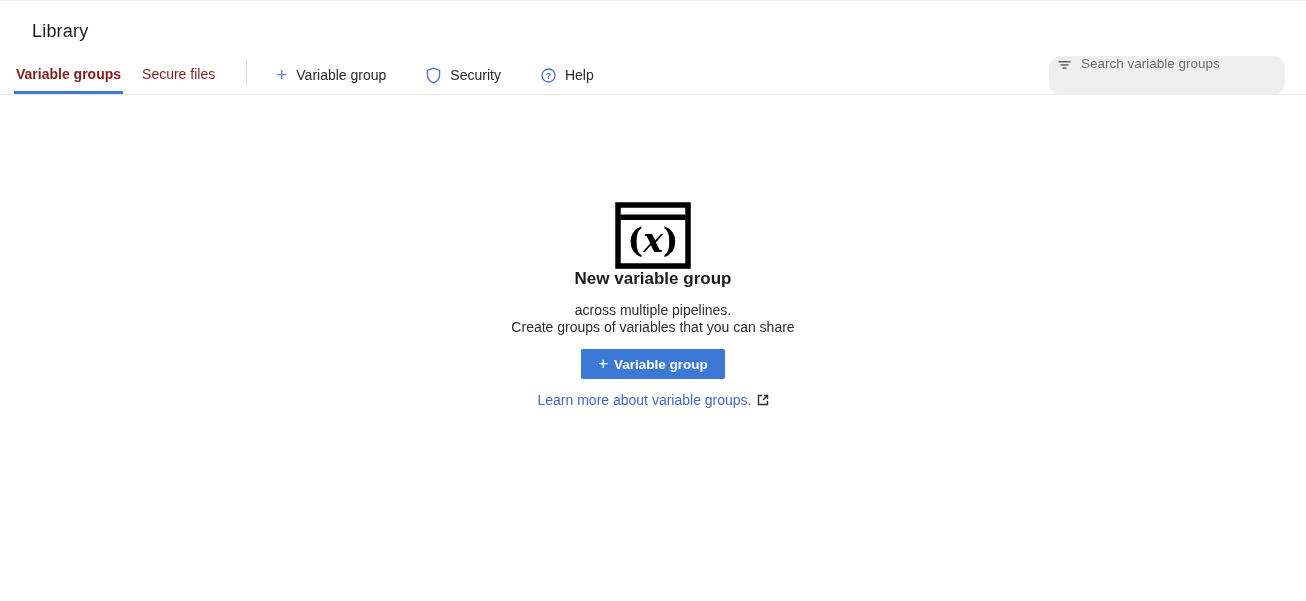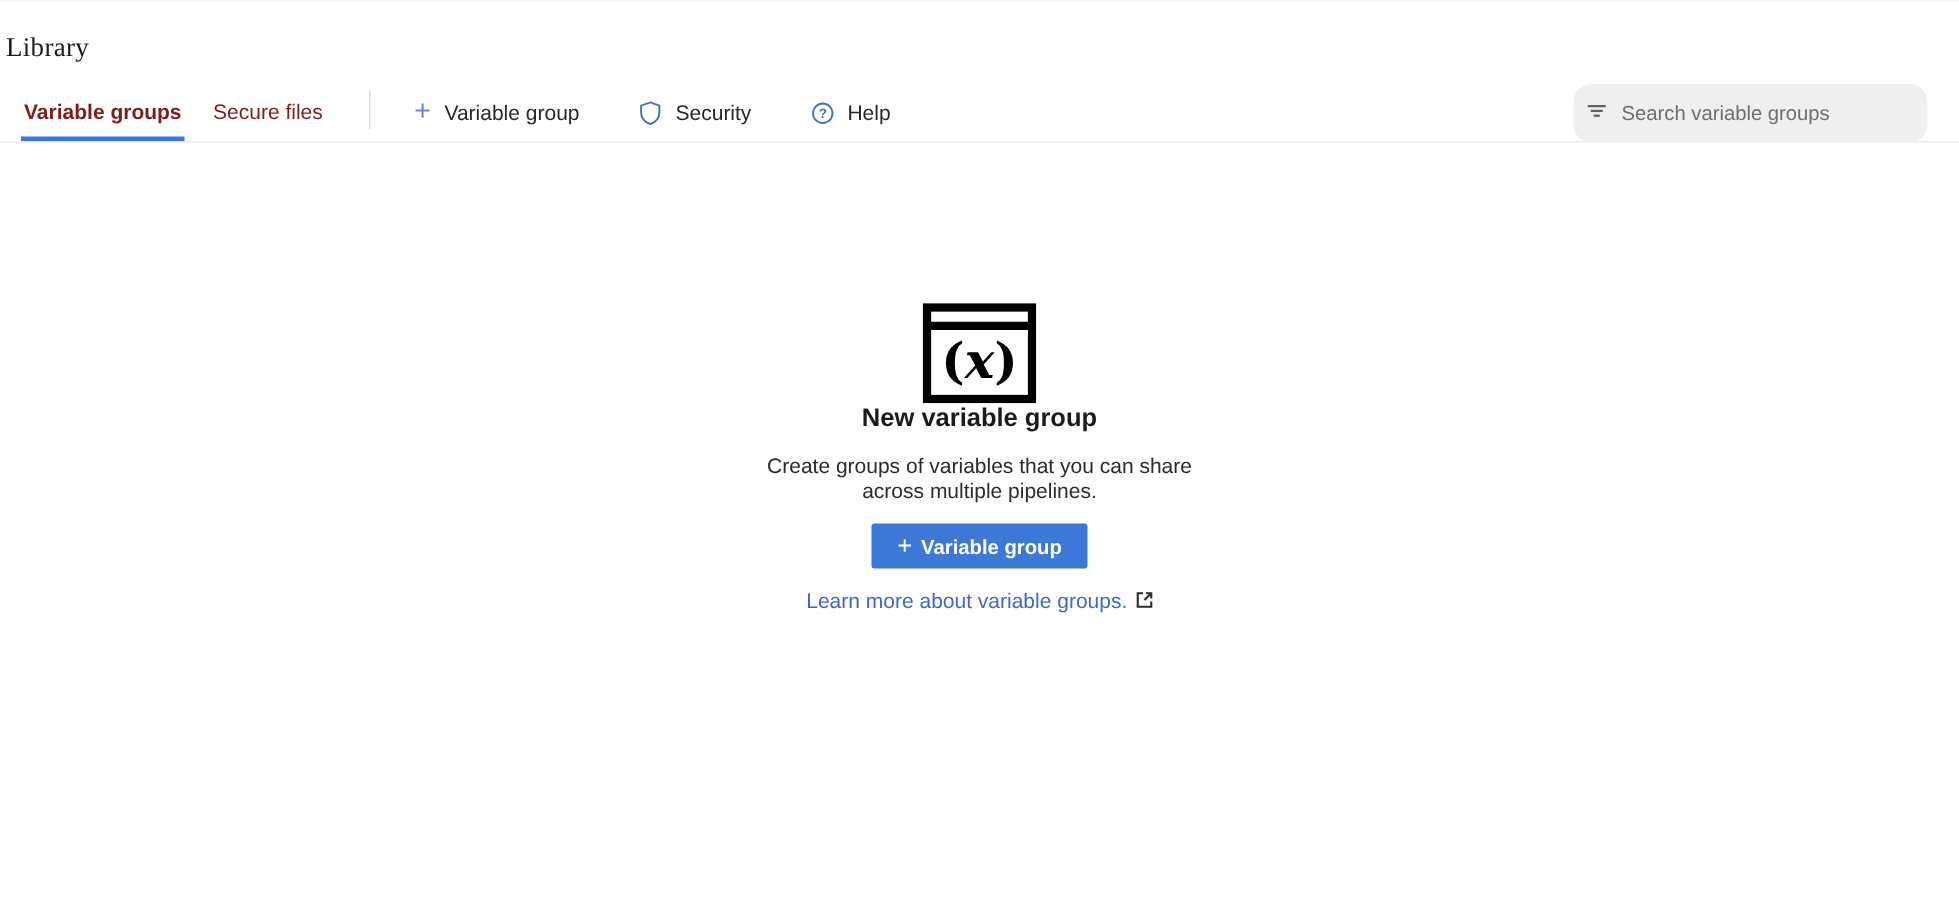--- a/index.html
+++ b/index.html
@@ -5,23 +5,22 @@
   * { margin: 0; padding: 0; box-sizing: border-box; }
   html, body {
     width: 1306px; height: 601px;
     background: #ffffff;
     font-family: "Liberation Sans", "DejaVu Sans", sans-serif;
     color: #1f1f1f;
     overflow: hidden;
   }
   
   .page-header {
-    padding: 20px 16px 14px 4px;
+    padding: 20px 16px 14px 32px;
     border-top: 1px solid #f3f3f3;
-    font-family: Liberation Serif, serif;
   }
   .page-title {
     font-size: 18px;
     font-weight: 400;
     color: #1b1b1b;
     letter-spacing: .2px;
   }
   
   .tabbar {
     display: flex;
@@ -64,21 +63,21 @@
     font-size: 19px;
     font-weight: 400;
     line-height: 1;
     margin-top: -2px;
   }
   .spacer { flex: 1; }
   
   .searchbox {
     align-self: center;
     display: flex;
-    align-items: center;
+    align-items: flex-start;
     width: 236px;
     height: 39px;
     background: #efefef;
     border-radius: 12px;
     padding: 0 8px 0 9px;
     gap: 10px;
   }
   .searchbox input {
     flex: 1;
     border: none;
@@ -205,22 +204,22 @@
 
   <svg class="vg-icon" viewBox="0 0 76 67" fill="none">
     <rect x="3" y="3" width="70" height="61" fill="#ffffff" stroke="#000000" stroke-width="5.5"></rect>
     <rect x="5.5" y="12.5" width="65" height="5.5" fill="#000000"></rect>
     <text x="38" y="50" text-anchor="middle" font-family="DejaVu Serif, Liberation Serif, serif" font-size="33" font-weight="bold" fill="#000000">(<tspan font-style="italic">x</tspan>)</text>
   </svg>
 
   <div class="empty-title">New variable group</div>
 
   <div class="empty-desc">
+    <span>across multiple pipelines.</span>
     <span>Create groups of variables that you can share</span>
-    <span>across multiple pipelines.</span>
   </div>
 
   <button class="primary-btn">
     <span class="btn-plus">+</span>
     <span>Variable group</span>
   </button>
 
   <a class="learn-more">
     <span>Learn more about variable groups.</span>
     <span style="display:inline-flex;">

